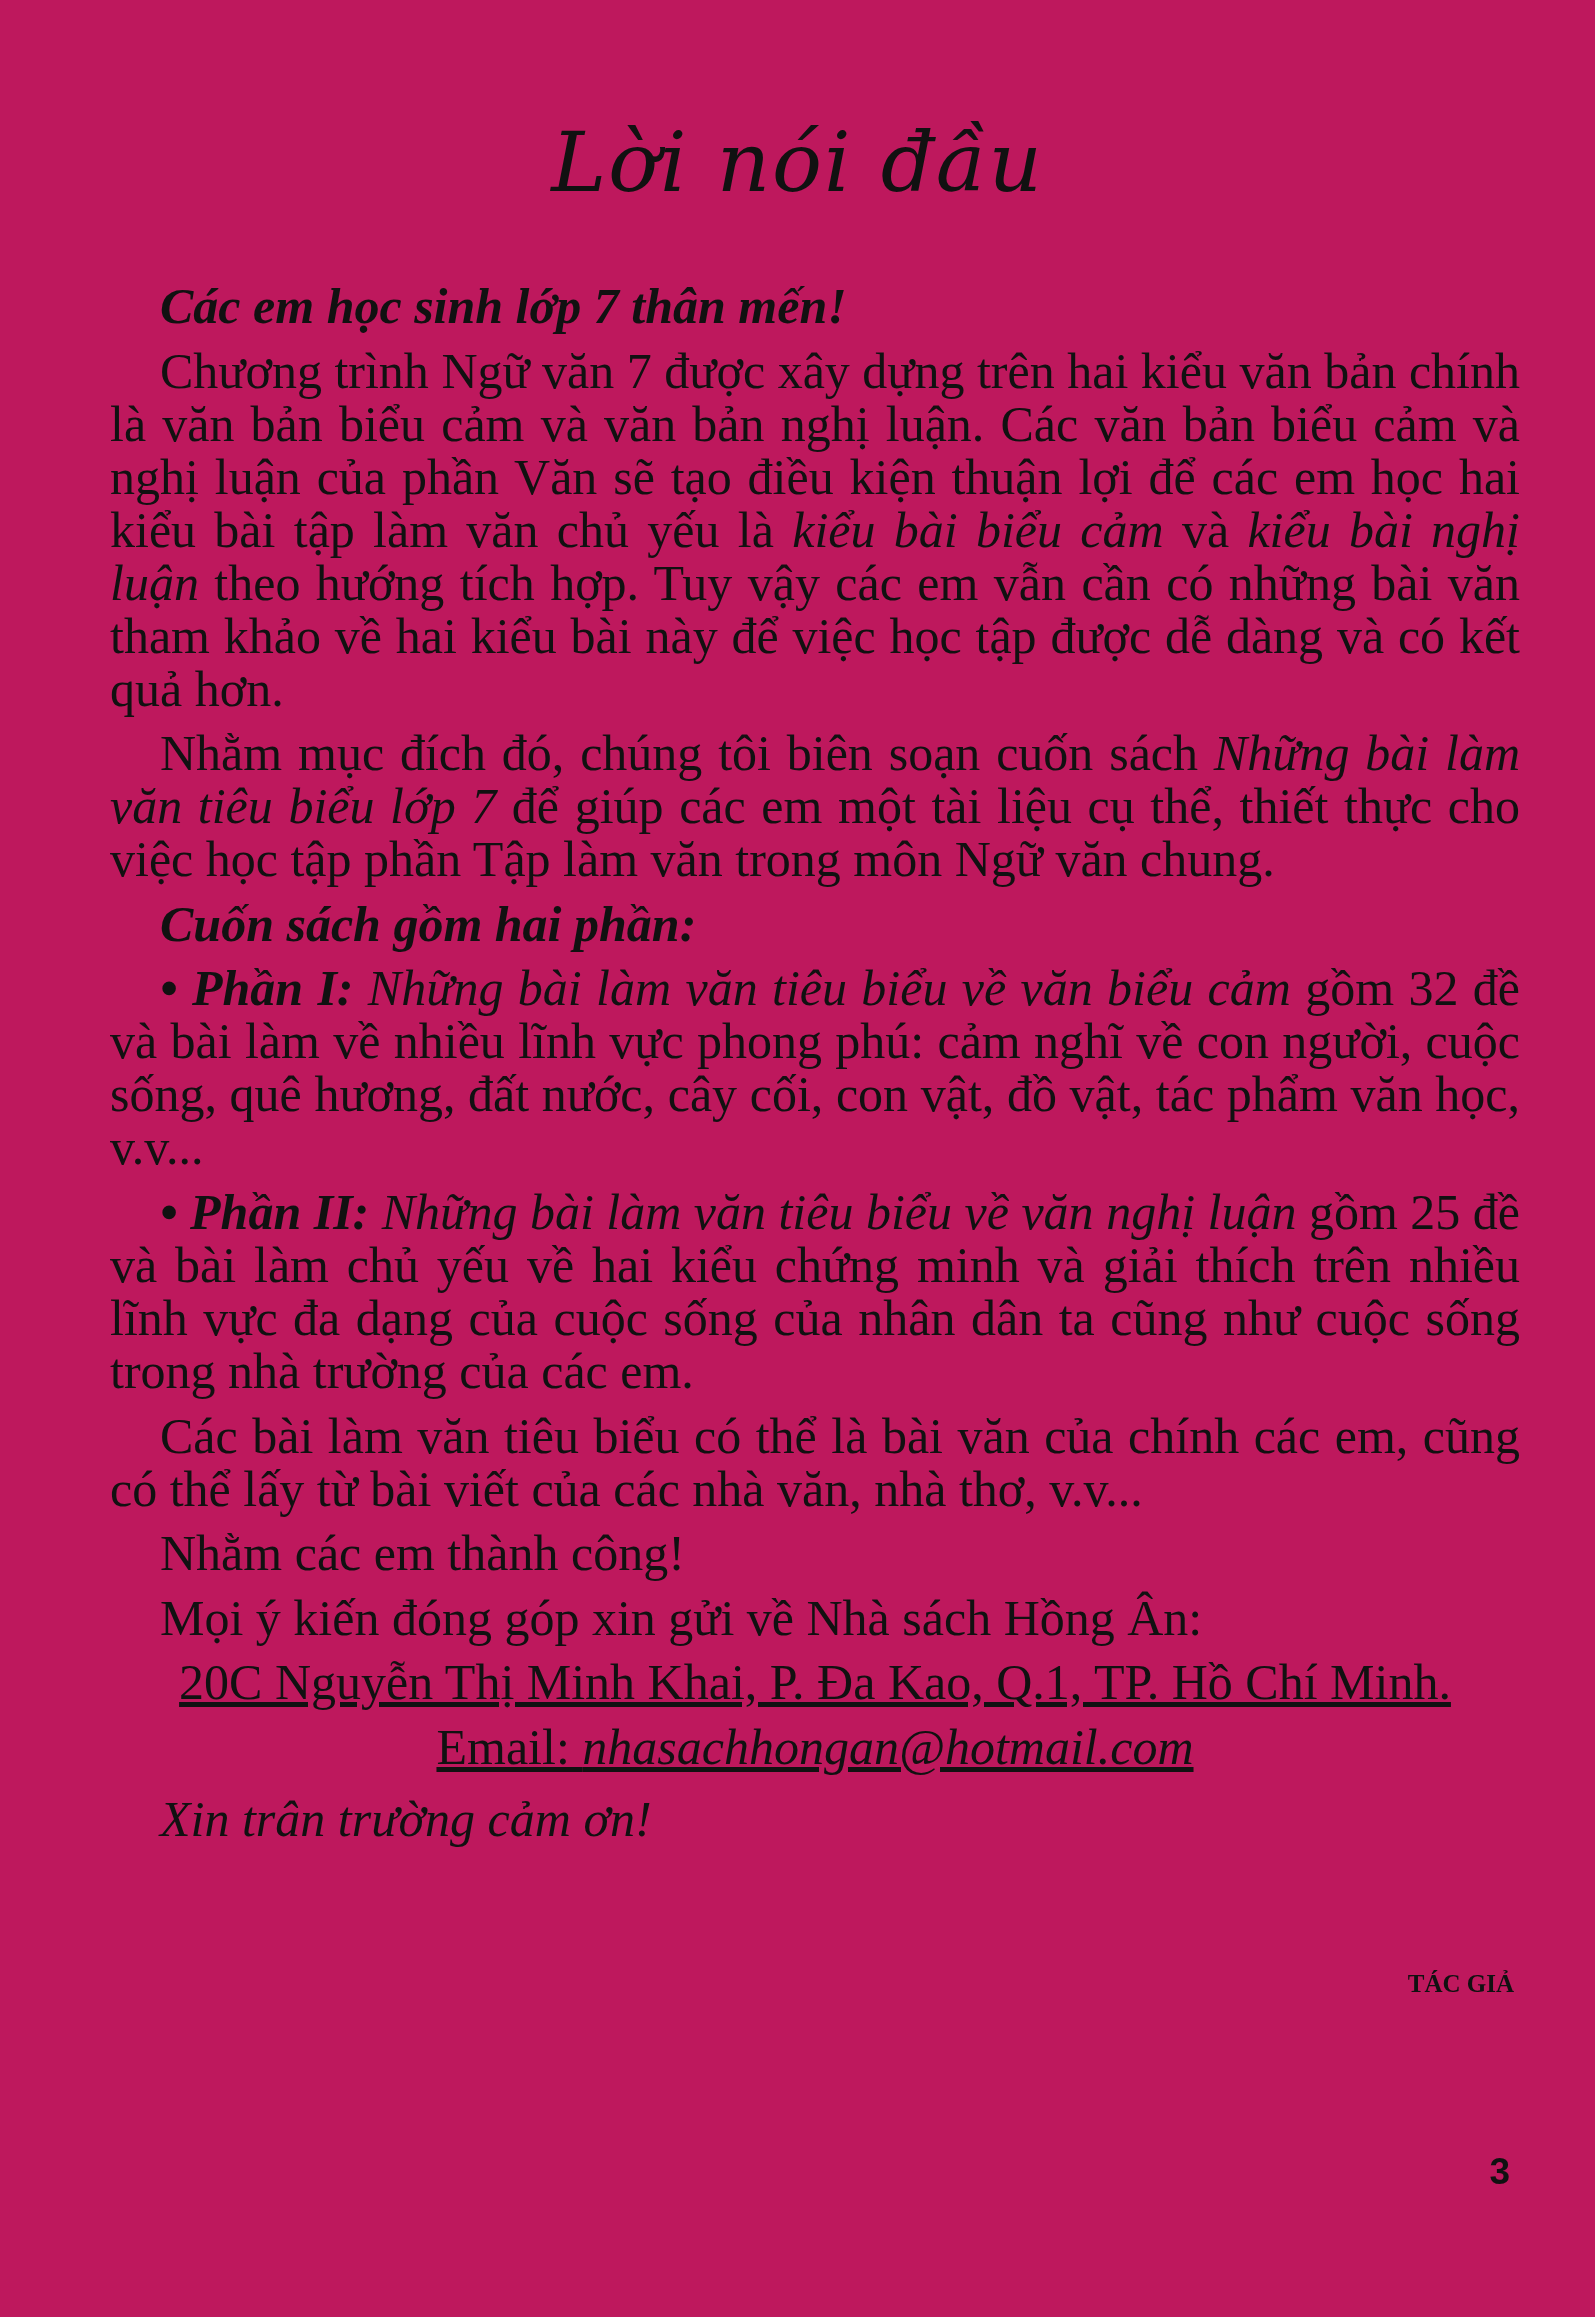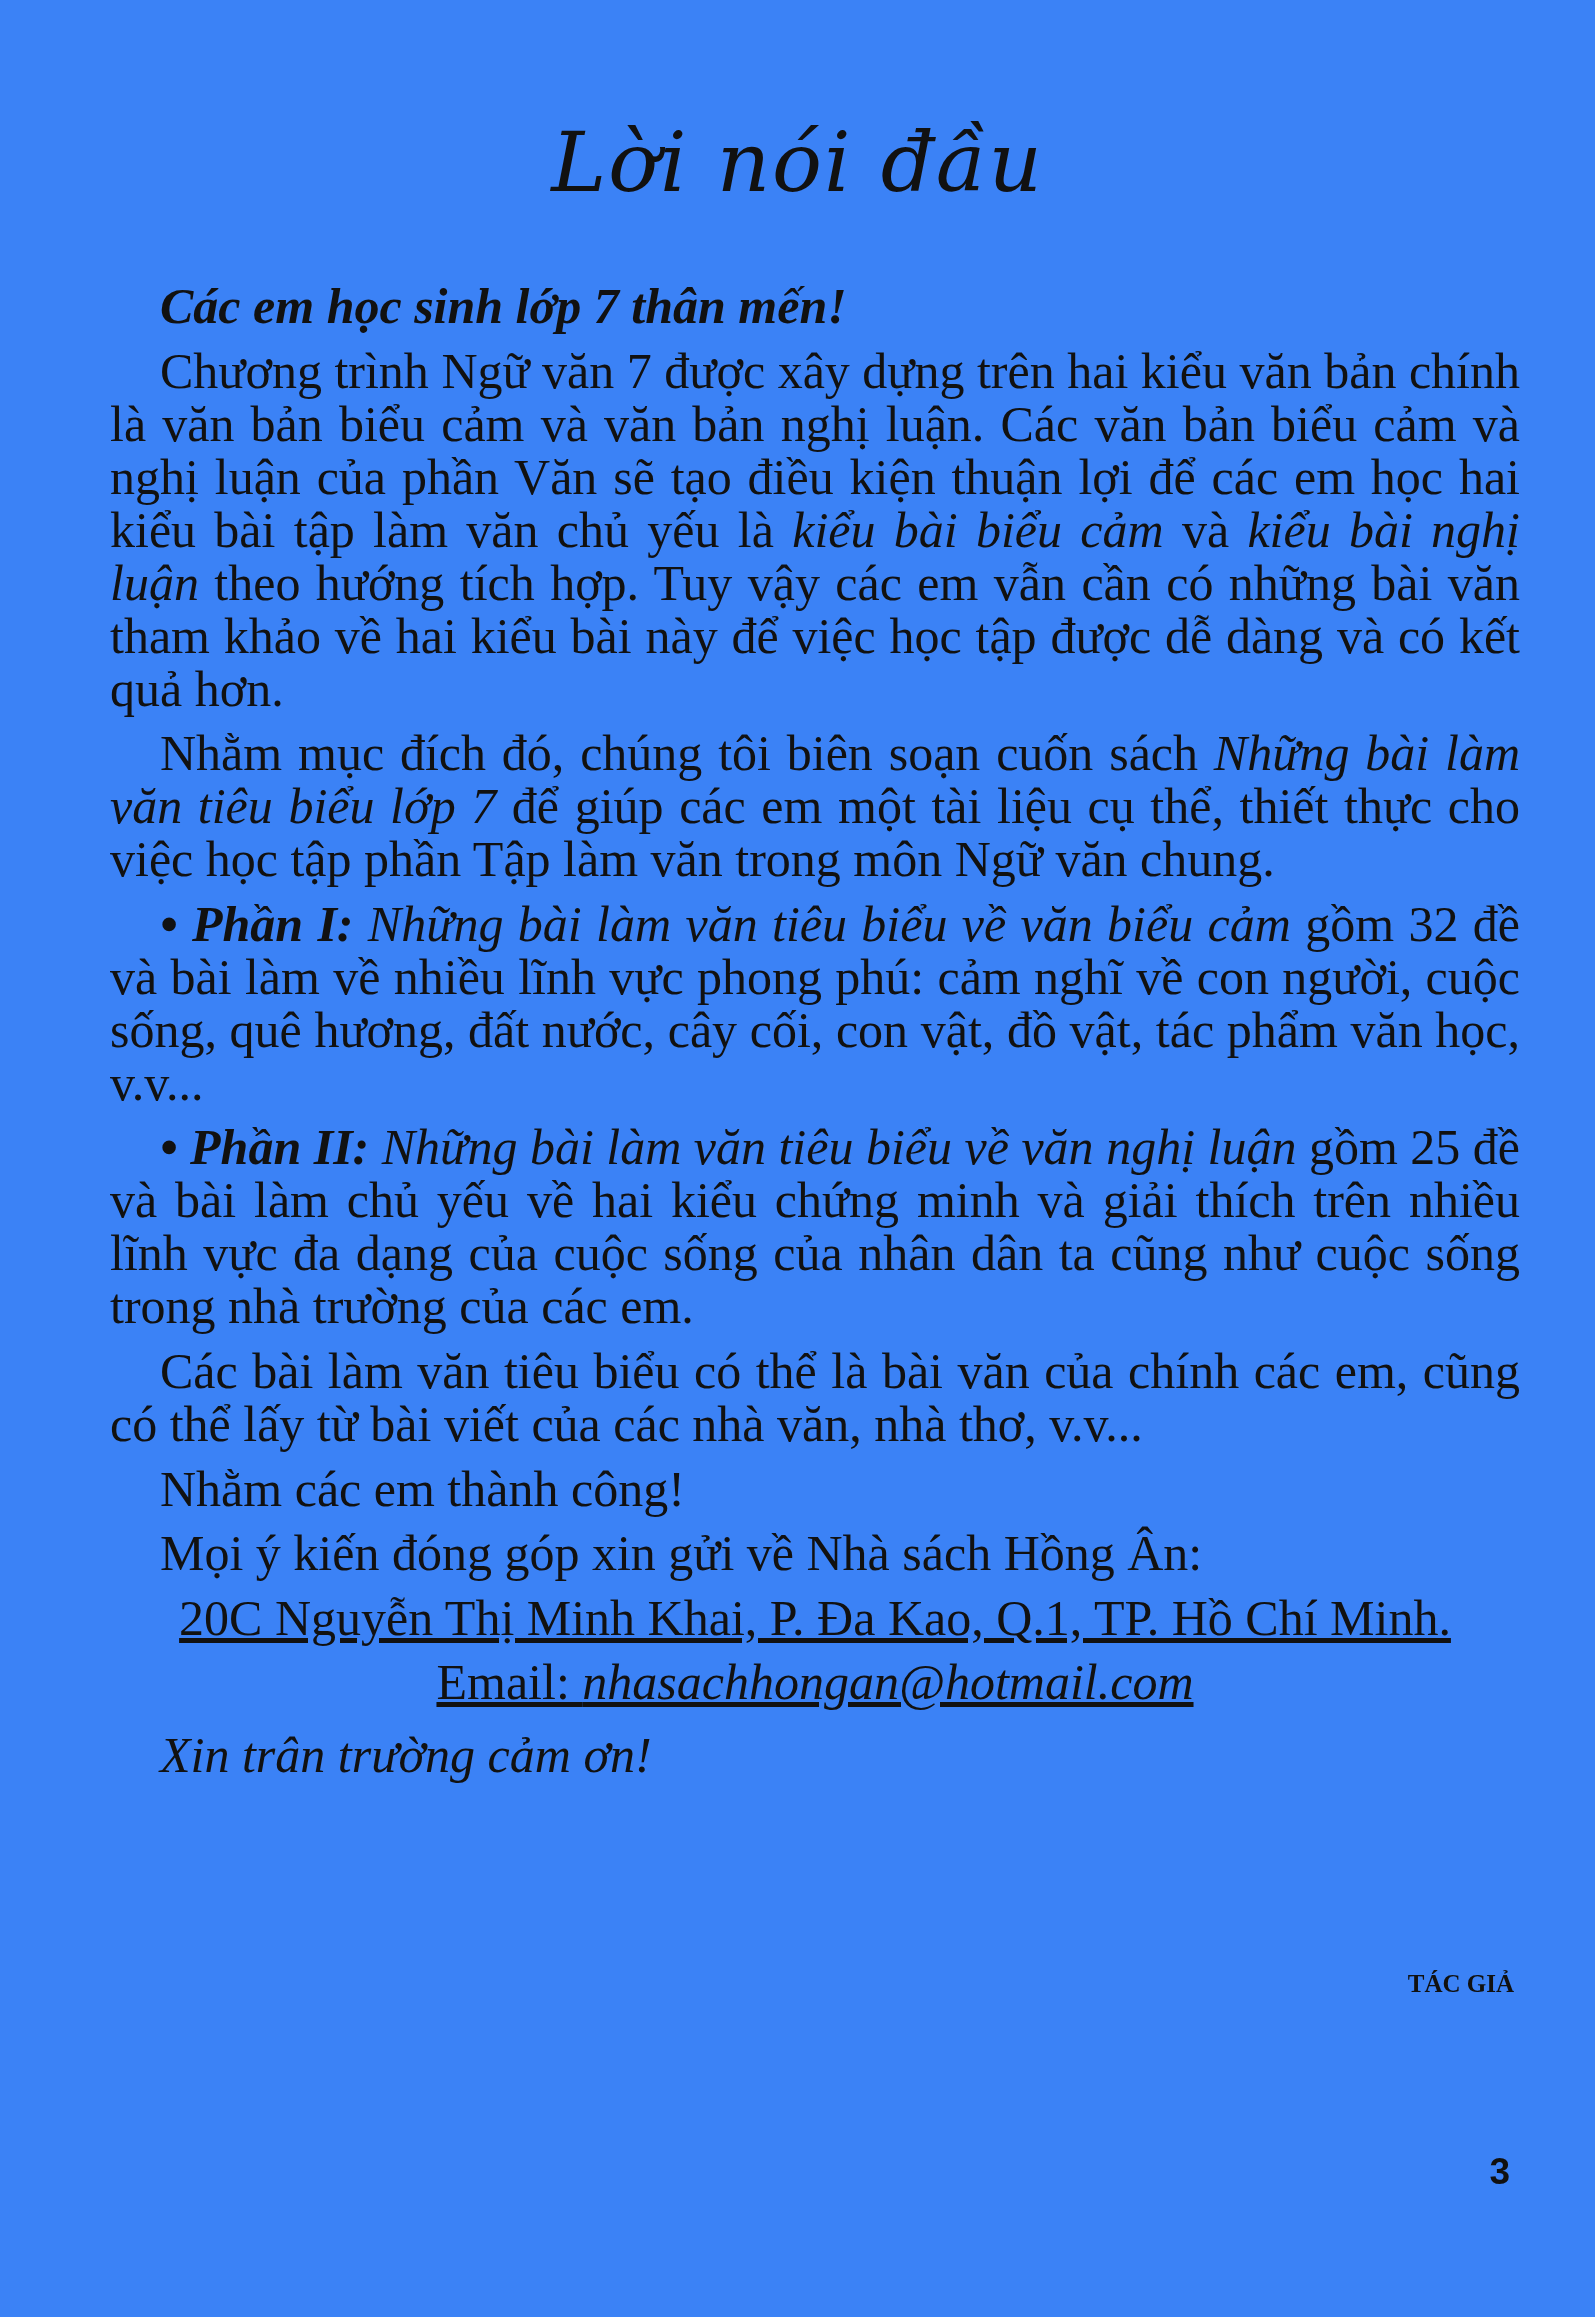--- a/index.html
+++ b/index.html
@@ -1,17 +1,17 @@
 <!DOCTYPE html>
 <html><head>
 <meta charset="utf-8">
 <style>
   html, body { margin: 0; padding: 0; background: #ffffff; }
   body { width: 1595px; height: 2317px; position: relative; overflow: hidden; color: #111; }
-  .page { position: absolute; left: 0; top: 0; width: 1595px; height: 2317px; background: #3b82f6; }
+  .page { position: absolute; left: 0; top: 0; width: 1595px; height: 2317px; background: #be185d; }
   .title {
     position: absolute; left: 0; width: 1595px; top: 114px; text-align: center;
     font-family: "DejaVu Serif", serif; font-style: italic; font-size: 83px; letter-spacing: 1.9px;
     color: #111;
   }
   .body {
     position: absolute; left: 110px; width: 1410px; top: 280px;
     font-family: "Liberation Serif", serif; font-size: 50px; line-height: 53px;
     text-align: justify; color: #111;
   }
@@ -36,20 +36,21 @@
 <div class="page">
   <div class="title">Lời nói đầu</div>
 
   <div class="body">
     <p class="greeting">Các em học sinh lớp 7 thân mến!</p>
 
     <p class="p"><span>Chương trình Ngữ văn 7 được xây dựng trên hai kiểu văn bản chính là văn bản biểu cảm và văn bản nghị luận. Các văn bản biểu cảm và nghị luận của phần Văn sẽ tạo điều kiện thuận lợi để các em học hai kiểu bài tập làm văn chủ yếu là </span><span class="i">kiểu bài biểu cảm</span><span> và </span><span class="i">kiểu bài nghị luận</span><span> theo hướng tích hợp. Tuy vậy các em vẫn cần có những bài văn tham khảo về hai kiểu bài này để việc học tập được dễ dàng và có kết quả hơn.</span></p>
 
     <p class="p"><span>Nhằm mục đích đó, chúng tôi biên soạn cuốn sách </span><span class="i">Những bài làm văn tiêu biểu lớp 7</span><span> để giúp các em một tài liệu cụ thể, thiết thực cho việc học tập phần Tập làm văn trong môn Ngữ văn chung.</span></p>
 
+    <p class="greeting">Cuốn sách gồm hai phần:</p>
 
     <p class="p"><span class="bi">•</span> <span class="bi">Phần I:</span><span class="i"> Những bài làm văn tiêu biểu về văn biểu cảm</span><span> gồm 32 đề và bài làm về nhiều lĩnh vực phong phú: cảm nghĩ về con người, cuộc sống, quê hương, đất nước, cây cối, con vật, đồ vật, tác phẩm văn học, v.v...</span></p>
 
     <p class="p"><span class="bi">•</span> <span class="bi">Phần II:</span><span class="i"> Những bài làm văn tiêu biểu về văn nghị luận</span><span> gồm 25 đề và bài làm chủ yếu về hai kiểu chứng minh và giải thích trên nhiều lĩnh vực đa dạng của cuộc sống của nhân dân ta cũng như cuộc sống trong nhà trường của các em.</span></p>
 
     <p class="p">Các bài làm văn tiêu biểu có thể là bài văn của chính các em, cũng có thể lấy từ bài viết của các nhà văn, nhà thơ, v.v...</p>
 
     <p class="line">Nhằm các em thành công!</p>
     <p class="line">Mọi ý kiến đóng góp xin gửi về Nhà sách Hồng Ân:</p>
     <p class="center">20C Nguyễn Thị Minh Khai, P. Đa Kao, Q.1, TP. Hồ Chí Minh.</p>

